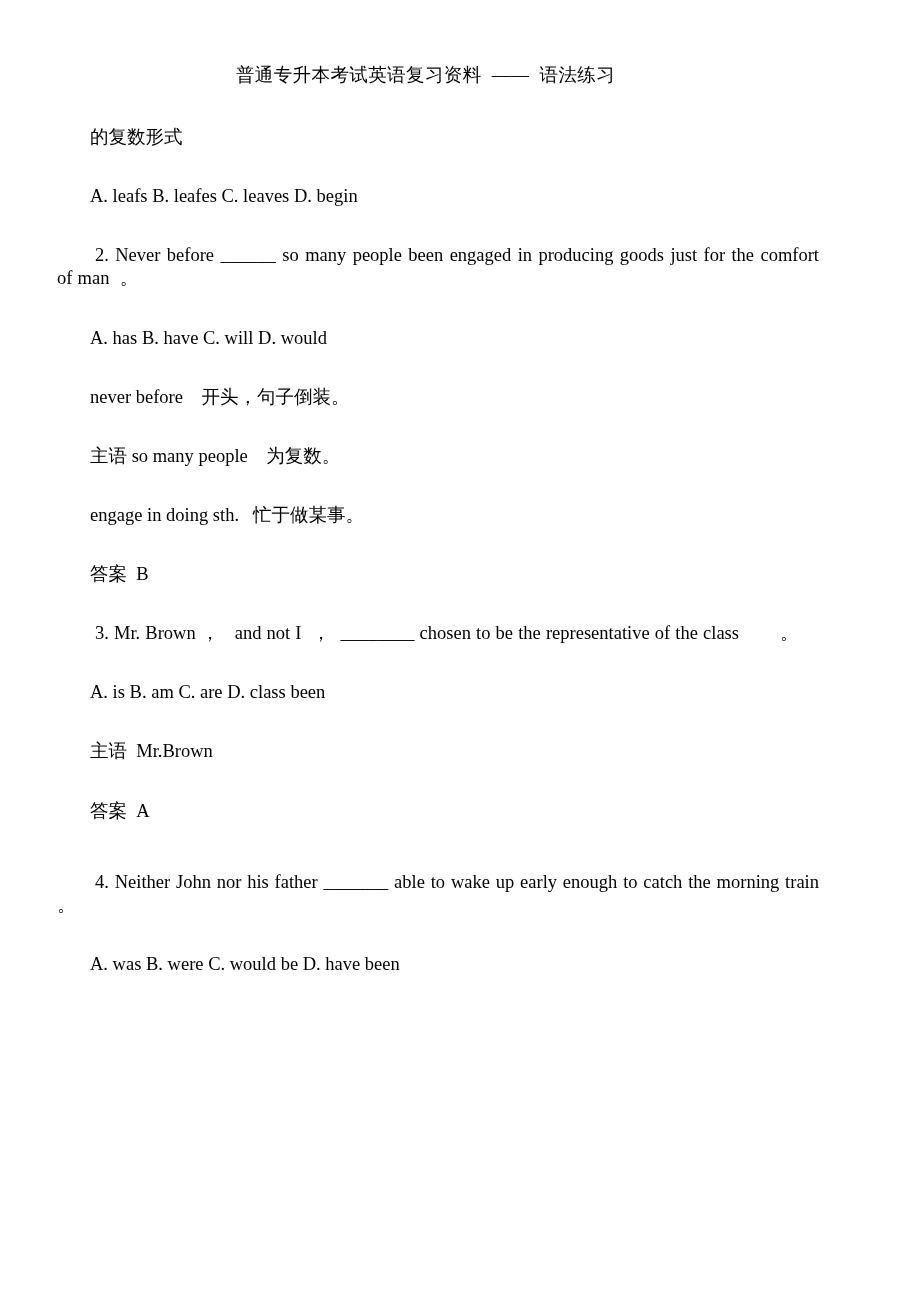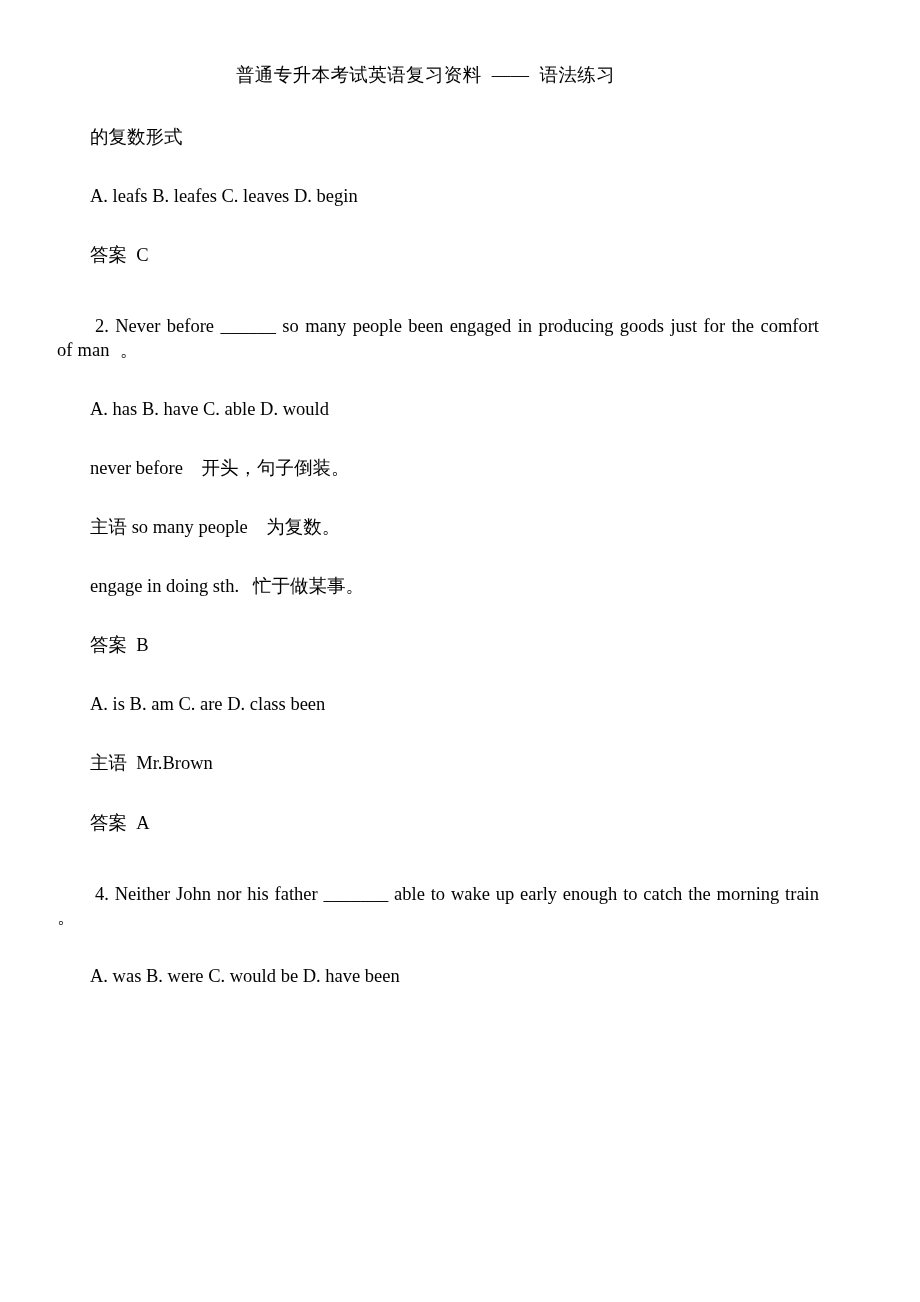--- a/index.html
+++ b/index.html
@@ -87,29 +87,29 @@
 
 <div class="page">
 
   <div class="doc-header">普通专升本考试英语复习资料  ——  语法练习</div>
 
   <div class="content">
 
     <div class="para section-title block">的复数形式</div>
 
     <div class="para indent-1 block">A. leafs B. leafes C. leaves D. begin</div>
-    <div class="para indent-1 block gap-big">答案  C</div>
 
     <div class="para question block">2. Never before ______ so many people been engaged in producing goods just for the comfort of man  。</div>
-    <div class="para indent-1 block">A. has B. have C. able D. would</div>
+    <div class="para indent-1 block">A. has B. have C. will D. would</div>
     <div class="para indent-1 block">never before    开头，句子倒装。</div>
     <div class="para indent-1 block">主语 so many people    为复数。</div>
     <div class="para indent-1 block">engage in doing sth.   忙于做某事。</div>
     <div class="para indent-1 block">答案  B</div>
 
+    <div class="para question nowrap-line block">3. Mr. Brown ，   and not I  ，  ________ chosen to be the representative of the class        。</div>
     <div class="para indent-1 block">A. is B. am C. are D. class been</div>
     <div class="para indent-1 block">主语  Mr.Brown</div>
     <div class="para indent-1 block gap-big">答案  A</div>
 
     <div class="para question block">4. Neither John nor his father _______ able to wake up early enough to catch the morning train 。</div>
     <div class="para indent-1 block">A. was B. were C. would be D. have been</div>
 
   </div>
 </div>
 

